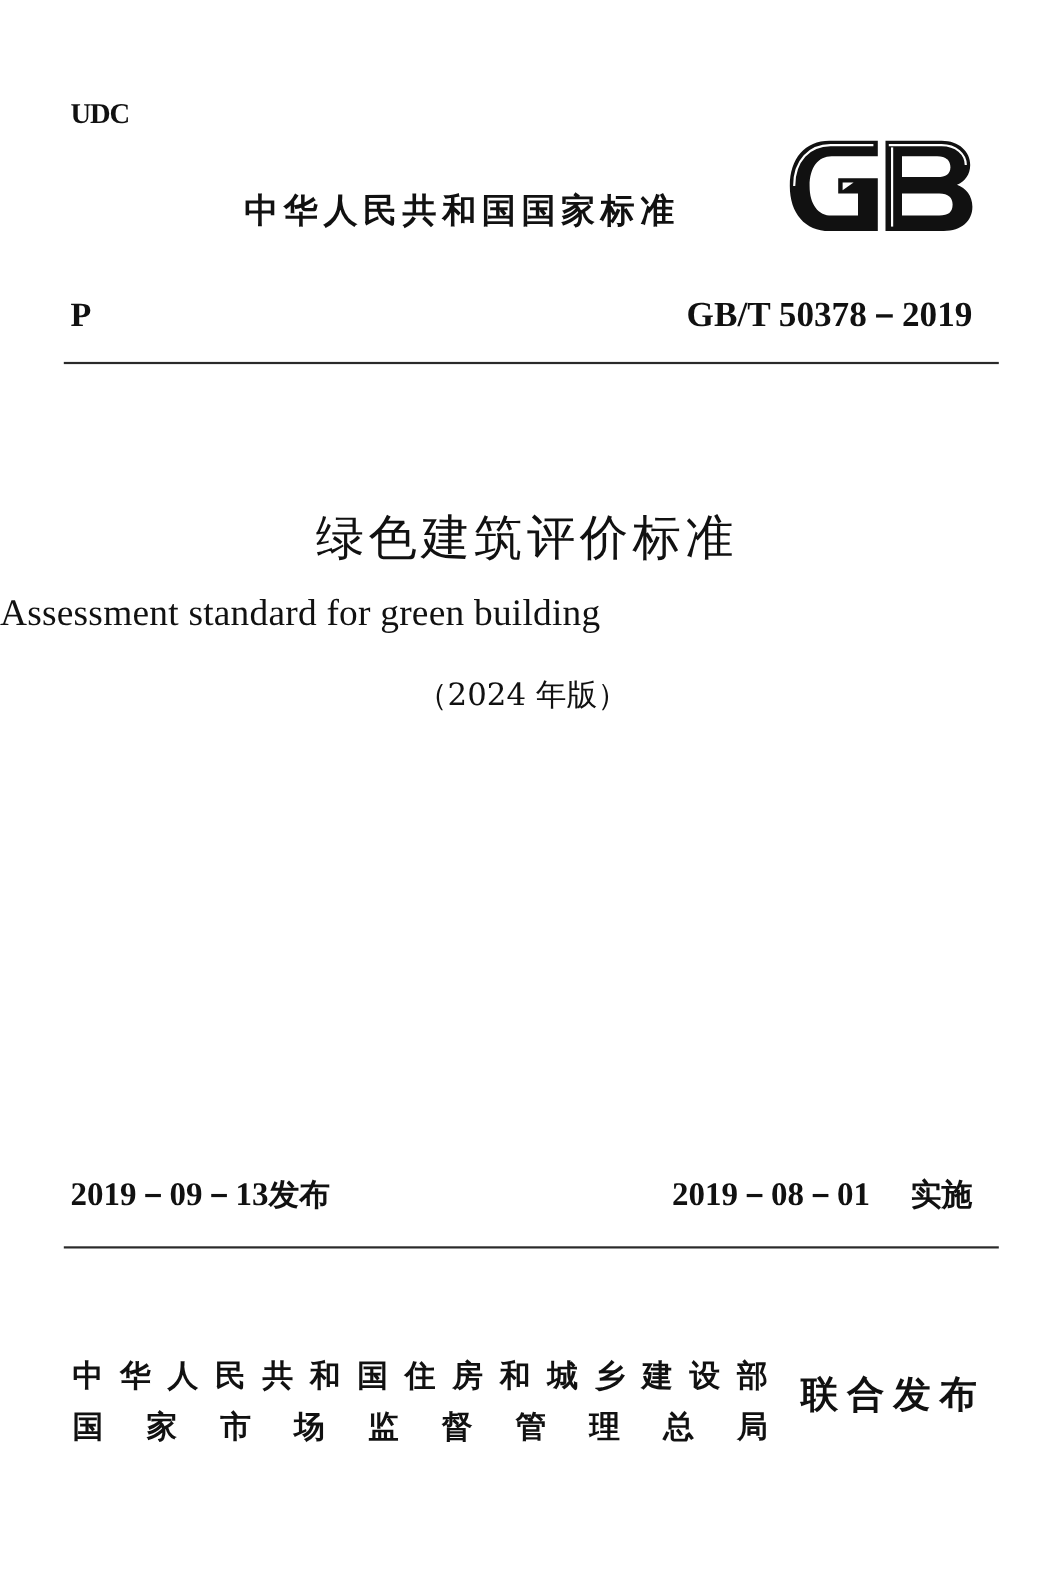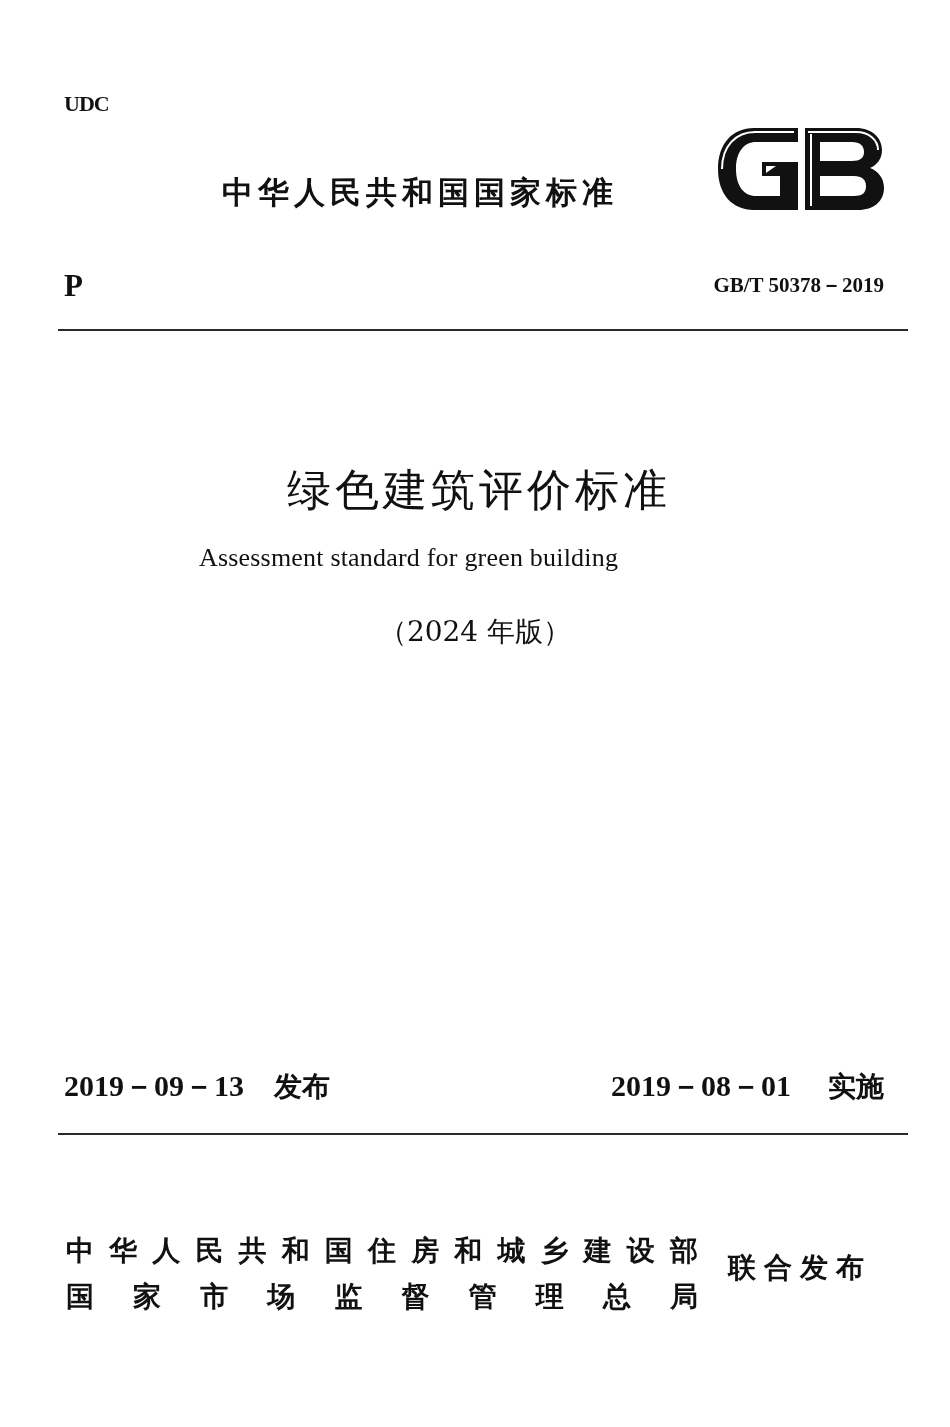--- a/index.html
+++ b/index.html
@@ -14,21 +14,21 @@
     overflow: hidden;
     color: #111111;
     font-family: "DejaVu Sans", sans-serif;
   }
   .abs { position: absolute; }
 
   .udc {
     left: 64px; top: 86px;
     font-family: "Liberation Serif", serif;
     font-weight: bold;
-    font-size: 22px;
+    font-size: 26px;
     letter-spacing: -1px;
     line-height: 36px;
   }
   .national-std {
     left: 222px; top: 172px;
     font-family: "DejaVu Sans", sans-serif;
     font-weight: bold;
     font-size: 31px;
     letter-spacing: 5px;
     line-height: 40px;
@@ -42,21 +42,21 @@
     left: 64px; top: 268px;
     font-family: "Liberation Serif", serif;
     font-weight: bold;
     font-size: 31px;
     line-height: 36px;
   }
   .std-number {
     right: 66px; top: 266px;
     font-family: "Liberation Serif", serif;
     font-weight: bold;
-    font-size: 21px;
+    font-size: 32px;
     line-height: 38px;
     white-space: nowrap;
   }
   .rule {
     left: 58px; width: 850px; height: 2px;
     background: #2a2a2a;
   }
   .rule.top { top: 329px; }
   .rule.bottom { top: 1133px; }
 
@@ -64,23 +64,22 @@
     left: 0; width: 950px; top: 462px;
     text-align: center;
     font-family: "DejaVu Serif", serif;
     font-size: 44px;
     letter-spacing: 4px;
     line-height: 56px;
     padding-left: 4px;
   }
   .title-en {
     left: 0; width: 817px; top: 540px;
-    text-align: center;
-    font-family: "Liberation Serif", serif;
-    font-size: 26px;
+    font-family: "Liberation Serif", serif;
+    font-size: 34px;
     line-height: 36px;
     letter-spacing: 0.2px;
   }
   .edition {
     left: 0; width: 950px; top: 612px;
     text-align: center;
     font-family: "DejaVu Serif", serif;
     font-size: 28px;
     line-height: 40px;
   }
@@ -93,21 +92,21 @@
     line-height: 40px;
     white-space: nowrap;
   }
   .date-row .cn {
     font-family: "DejaVu Sans", sans-serif;
     font-weight: bold;
     font-size: 28px;
   }
   .date-left { left: 64px; }
   .date-right { right: 66px; }
-  .date-left .cn { margin-left: 30px; }
+  .date-left .cn { }
   .date-right .cn { margin-left: 37px; }
 
   .issuers {
     left: 66px; top: 1228px;
     width: 640px;
     font-family: "DejaVu Sans", sans-serif;
     font-weight: bold;
     font-size: 28px;
     line-height: 46px;
   }
@@ -115,21 +114,21 @@
     display: flex;
     justify-content: space-between;
     width: 632px;
     height: 46px;
   }
   .issuer-line span { display: inline-block; }
   .joint {
     left: 728px; top: 1248px;
     font-family: "DejaVu Sans", sans-serif;
     font-weight: bold;
-    font-size: 28px;
+    font-size: 34px;
     letter-spacing: 8px;
     line-height: 40px;
   }
 </style>
 </head>
 <body>
 
 <div class="abs udc">UDC</div>
 
 <div class="abs national-std">中华人民共和国国家标准</div>

